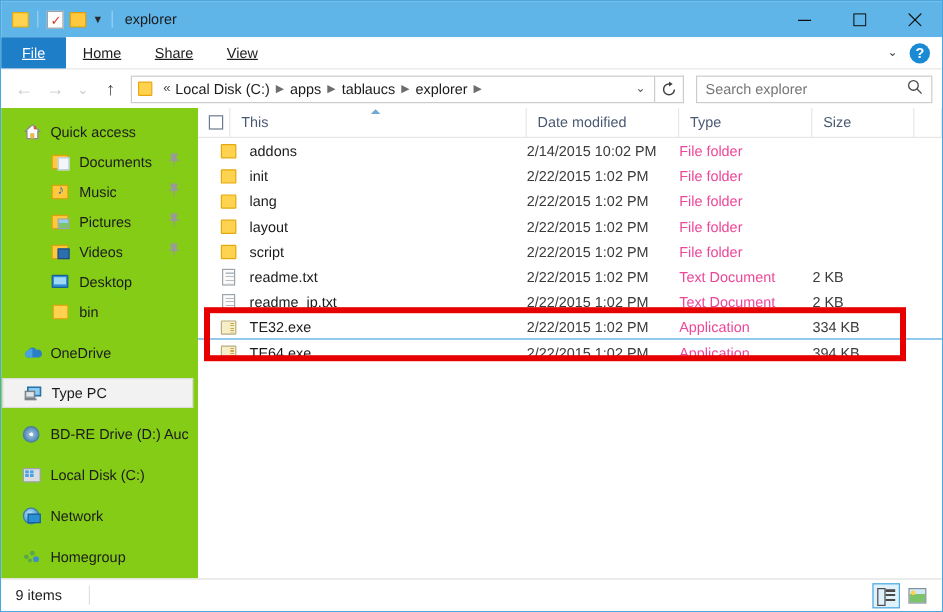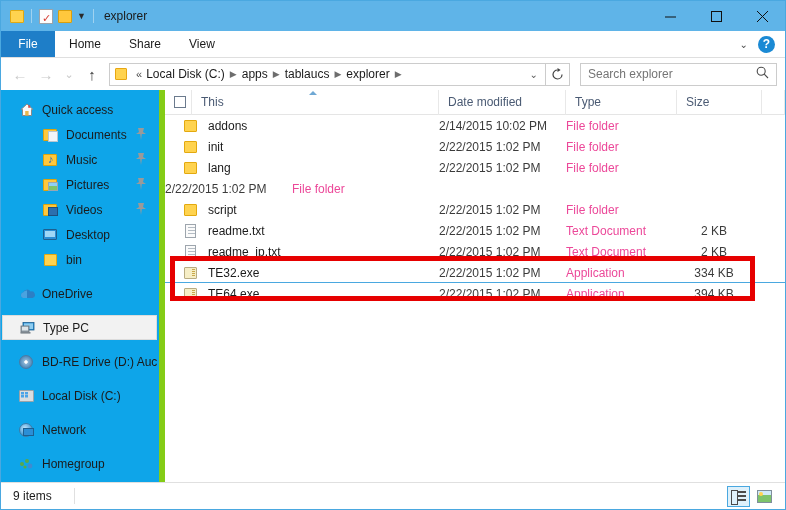--- a/index.html
+++ b/index.html
@@ -41,20 +41,21 @@
   
   .ribbon {
     height: 27px; flex: 0 0 27px;
     background: #ffffff; display: flex; align-items: stretch;
     border-bottom: 1px solid #dfdfdf;
   }
   .tab {
     display: flex; align-items: center; justify-content: center;
     padding: 0 14px; font-size: 12px; color: #1b1b1b;
     min-width: 48px;
+    text-decoration: underline;
   }
   .tab.file {
     background: #1e7ec8; color: #ffffff; min-width: 54px;
     font-size: 12px;
   }
   .ribbon-right { margin-left: auto; display: flex; align-items: center; gap: 10px; padding-right: 10px; }
   .help-icon {
     width: 17px; height: 17px; border-radius: 50%;
     background: #1b8ad4; color: #fff; font-size: 12px; font-weight: bold;
     display: flex; align-items: center; justify-content: center;
@@ -102,22 +103,22 @@
     color: #6b6b6b; font-family: "Liberation Sans", sans-serif;
     padding-left: 7px; background: transparent;
   }
   .search-ico { padding: 0 7px; color: #4a4a4a; }
 
   
   .body { flex: 1 1 auto; display: flex; min-height: 0; }
 
   
   .sidebar {
-    width: 164px; flex: none; background: #0ea5e9;
-    border-right: 6px solid #84cc16;
+    width: 164px; flex: none; background: #84cc16;
+    border-right: 2px solid #84cc16;
     padding-top: 7px; overflow: hidden;
   }
   .nav-item {
     height: 25px; display: flex; align-items: center;
     font-size: 12px; color: #1b1b1b; position: relative;
     white-space: nowrap;
   }
   .nav-item.root { padding-left: 18px; }
   .nav-item.child { padding-left: 42px; }
   .nav-item.selected {
@@ -186,21 +187,21 @@
   }
 
   .rows { position: relative; flex: 1 1 auto; }
   .row {
     height: 21px; display: flex; align-items: center;
     font-size: 12px; color: #1b1b1b; position: relative;
   }
   .cell-name { width: 274px; display: flex; align-items: center; padding-left: 18px; }
   .cell-date { width: 127px; color: #3b3b3b; }
   .cell-type { width: 111px; color: #ec4899; }
-  .cell-size { width: 85px; text-align: center; color: #3b3b3b; padding-right: 11px; }
+  .cell-size { width: 85px; text-align: left; color: #3b3b3b; padding-right: 11px; }
   .file-icon { width: 16px; height: 16px; position: relative; margin-right: 9px; flex: none; }
   .fi-folder {
     position: absolute; left: 1px; top: 2px; width: 13px; height: 12px;
     background: #ffd34f; border: 1px solid #e3a90f; border-radius: 1px;
   }
   .fi-txt {
     position: absolute; left: 2px; top: 1px; width: 11px; height: 14px;
     background: #fbfbfb; border: 1px solid #9da5ad;
   }
   .fi-txt::after {
@@ -543,20 +544,26 @@
                 <i class="fi-folder"></i>
               </span>
             <span>lang</span>
           </div>
           <div class="cell-date">2/22/2015 1:02 PM</div>
           <div class="cell-type">File folder</div>
           <div class="cell-size"></div>
         </div>
 
         <div class="row">
+          <div class="cell-name">
+            <span class="file-icon">
+                <i class="fi-folder"></i>
+              </span>
+            <span>layout</span>
+          </div>
           <div class="cell-date">2/22/2015 1:02 PM</div>
           <div class="cell-type">File folder</div>
           <div class="cell-size"></div>
         </div>
 
         <div class="row">
           <div class="cell-name">
             <span class="file-icon">
                 <i class="fi-folder"></i>
               </span>

